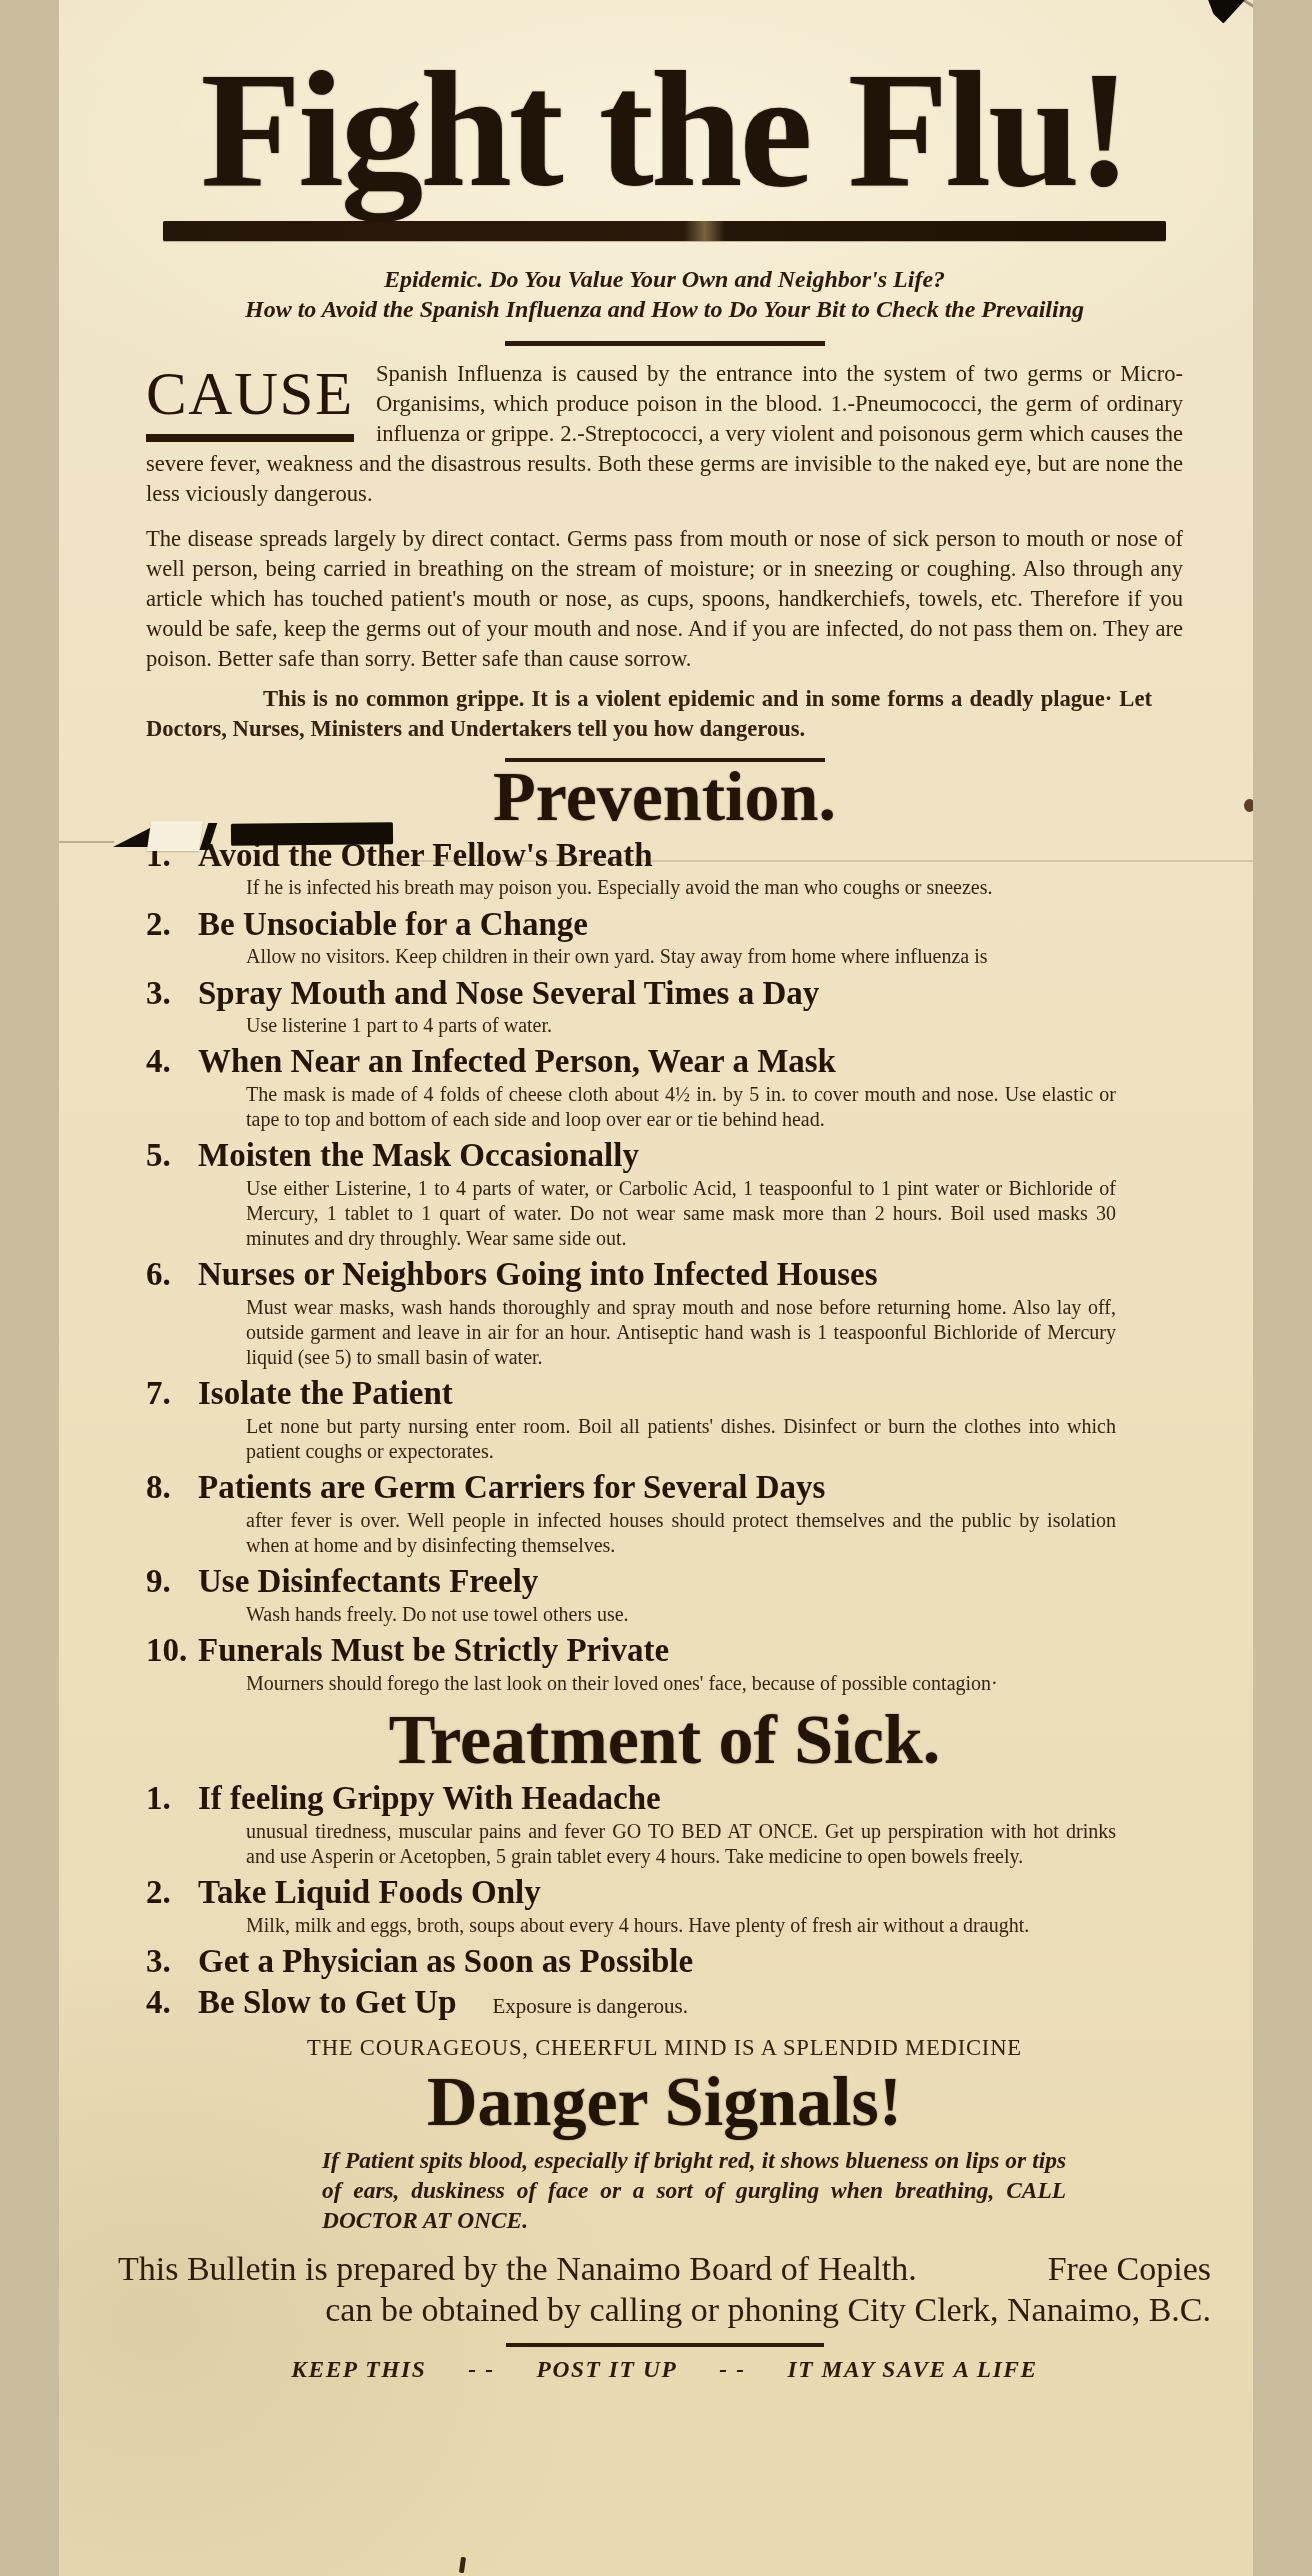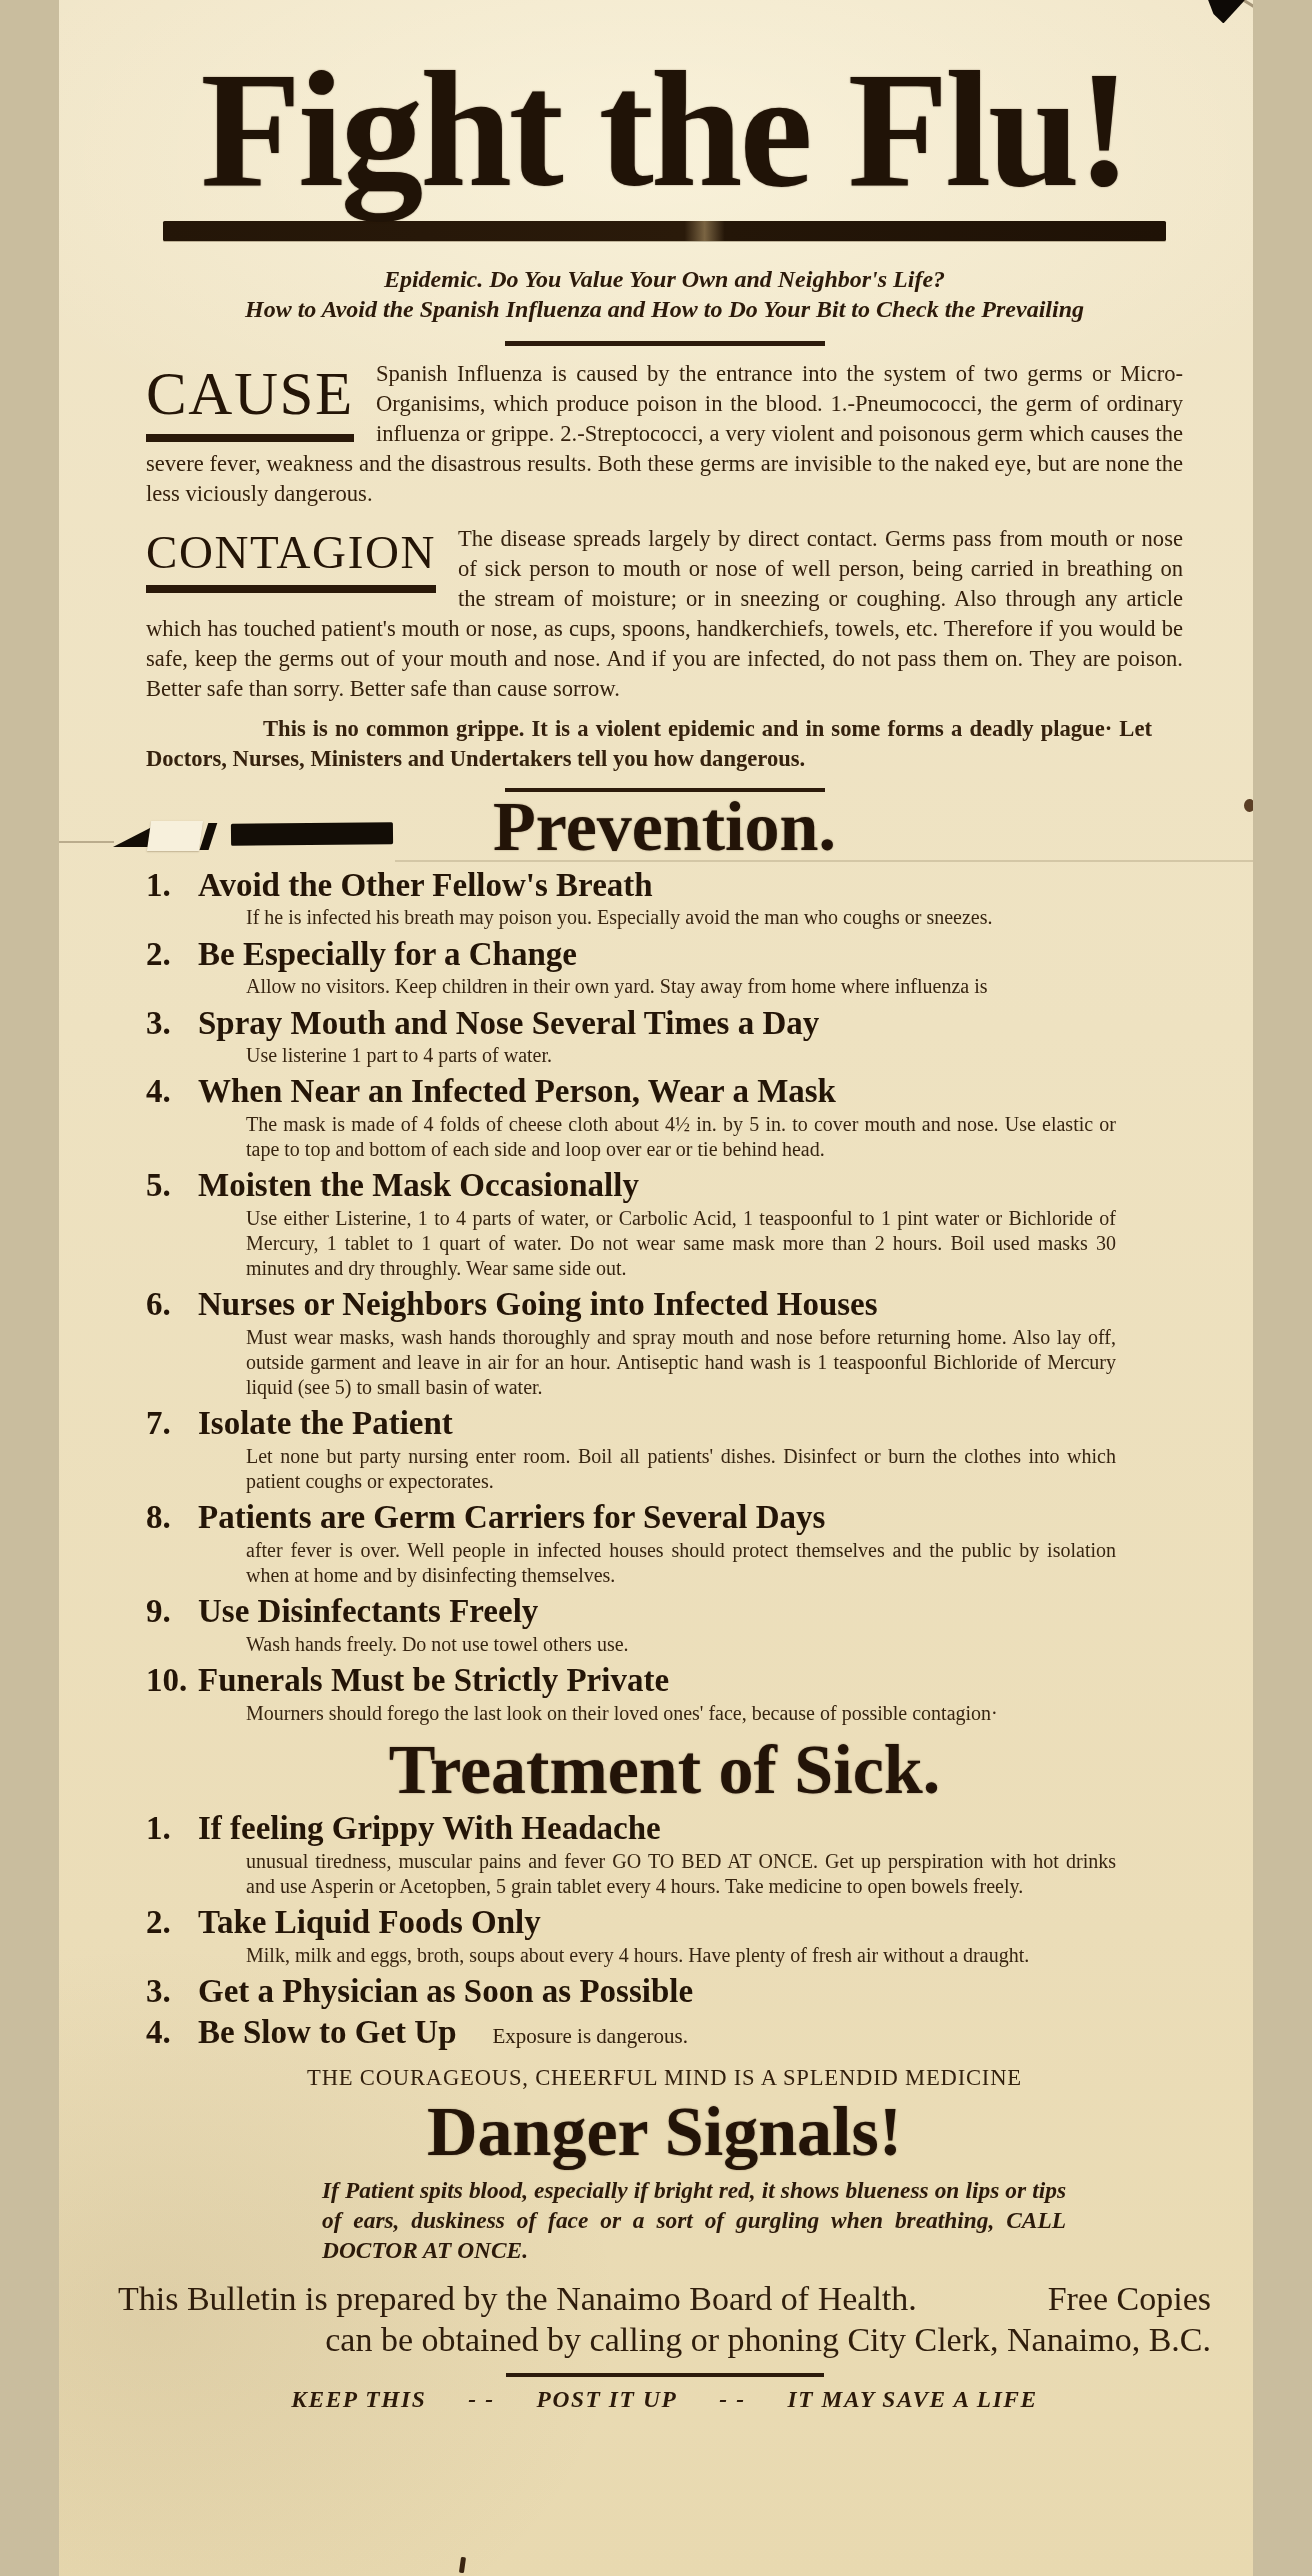--- a/index.html
+++ b/index.html
@@ -151,44 +151,40 @@
 
     <div class="lead-section">
       <div class="lead-word cause-word">
         <span class="word">CAUSE</span>
         <span class="word-bar"></span>
       </div>
       <div class="lead-body">Spanish Influenza is caused by the entrance into the system of two germs or Micro-Organisims, which produce poison in the blood.  1.-Pneumococci, the germ of ordinary influenza or grippe.  2.-Streptococci, a very violent and poisonous germ which causes the severe fever, weakness and the disastrous results.  Both these germs are invisible to the naked eye, but are none the less viciously dangerous.</div>
     </div>
 
     <div class="lead-section contagion-section">
-      <div class="lead-word contagion-word">
-        <span class="word">CONTAGION</span>
-        <span class="word-bar"></span>
-      </div>
       <div class="lead-body">The disease spreads largely by direct contact.  Germs pass from mouth or nose of sick person to mouth or nose of well person, being carried in breathing on the stream of moisture; or in sneezing or coughing.  Also through any article which has touched patient's mouth or nose, as cups, spoons, handkerchiefs, towels, etc.  Therefore if you would be safe, keep the germs out of your mouth and nose.  And if you are infected, do not pass them on.  They are poison.  Better safe than sorry.  Better safe than cause sorrow.</div>
     </div>
 
     <div class="intro">This is no common grippe.  It is a violent epidemic and in some forms a deadly plague· Let Doctors, Nurses, Ministers and Undertakers tell you how dangerous.</div>
 
     <div class="rule-above"></div>
     <div class="big-heading prevention-heading">Prevention.</div>
 
     <div class="list">
       <div class="item">
         <div class="item-head">
           <span class="item-num">1.</span>
           <span class="item-title">Avoid the Other Fellow's Breath</span>
         </div>
         <div class="item-body">If he is infected his breath may poison you.  Especially avoid the man who coughs or sneezes.</div>
       </div>
       <div class="item">
         <div class="item-head">
           <span class="item-num">2.</span>
-          <span class="item-title">Be Especially for a Change</span>
+          <span class="item-title">Be Unsociable for a Change</span>
         </div>
         <div class="item-body">Allow no visitors. Keep children in their own yard. Stay away from home where influenza is</div>
       </div>
       <div class="item">
         <div class="item-head">
           <span class="item-num">3.</span>
           <span class="item-title">Spray Mouth and Nose Several Times a Day</span>
         </div>
         <div class="item-body">Use listerine 1 part to 4 parts of water.</div>
       </div>

